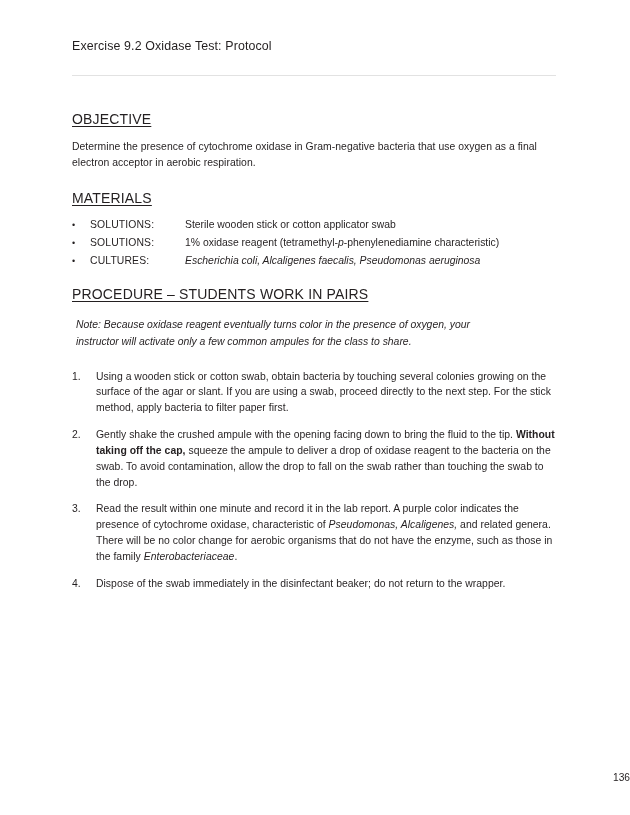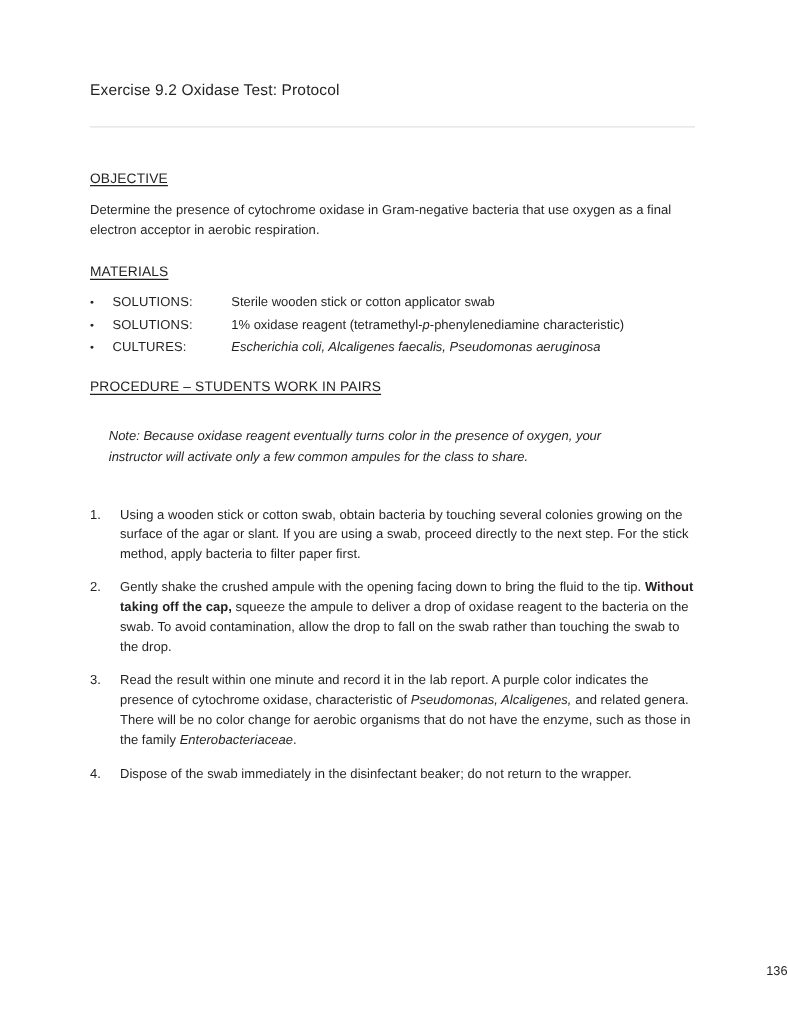--- a/index.html
+++ b/index.html
@@ -14,40 +14,40 @@
     font-family: "Liberation Sans", sans-serif;
     color: #231f20;
     -webkit-font-smoothing: antialiased;
   }
   .page {
     position: absolute;
     left: 0; top: 0;
     width: 630px;
     height: 651px;
     box-sizing: border-box;
-    padding: 64px 74px 0 72px;
+    padding: 38px 74px 0 72px;
   }
   .doc-title {
     font-size: 12.4px;
     font-weight: 400;
     line-height: 1.3;
     letter-spacing: 0.01em;
     color: #231f20;
     margin: 0;
   }
   .title-rule {
     margin-top: 21px;
     border: 0;
     border-top: 1.4px solid #e2e2e2;
     width: 484px;
     height: 0;
     padding: 0;
   }
   .section-heading {
-    font-size: 11px;
+    font-size: 14px;
     font-weight: 400;
     text-decoration: underline;
     text-underline-offset: 2px;
     letter-spacing: 0.012em;
     margin: 0;
     color: #231f20;
   }
   .body-text {
     font-size: 10.4px;
     line-height: 1.52;
@@ -92,21 +92,21 @@
     flex: 1 1 auto;
   }
   .ital { font-style: italic; }
   .bold { font-weight: 700; }
 
   
   .note-text {
     font-size: 10.4px;
     font-style: italic;
     line-height: 1.55;
-    margin: 15px;
+    margin: 4px;
     color: #231f20;
     width: 430px;
   }
 
   
   .steps {
     list-style: none;
     margin: 0;
     padding: 0;
   }

